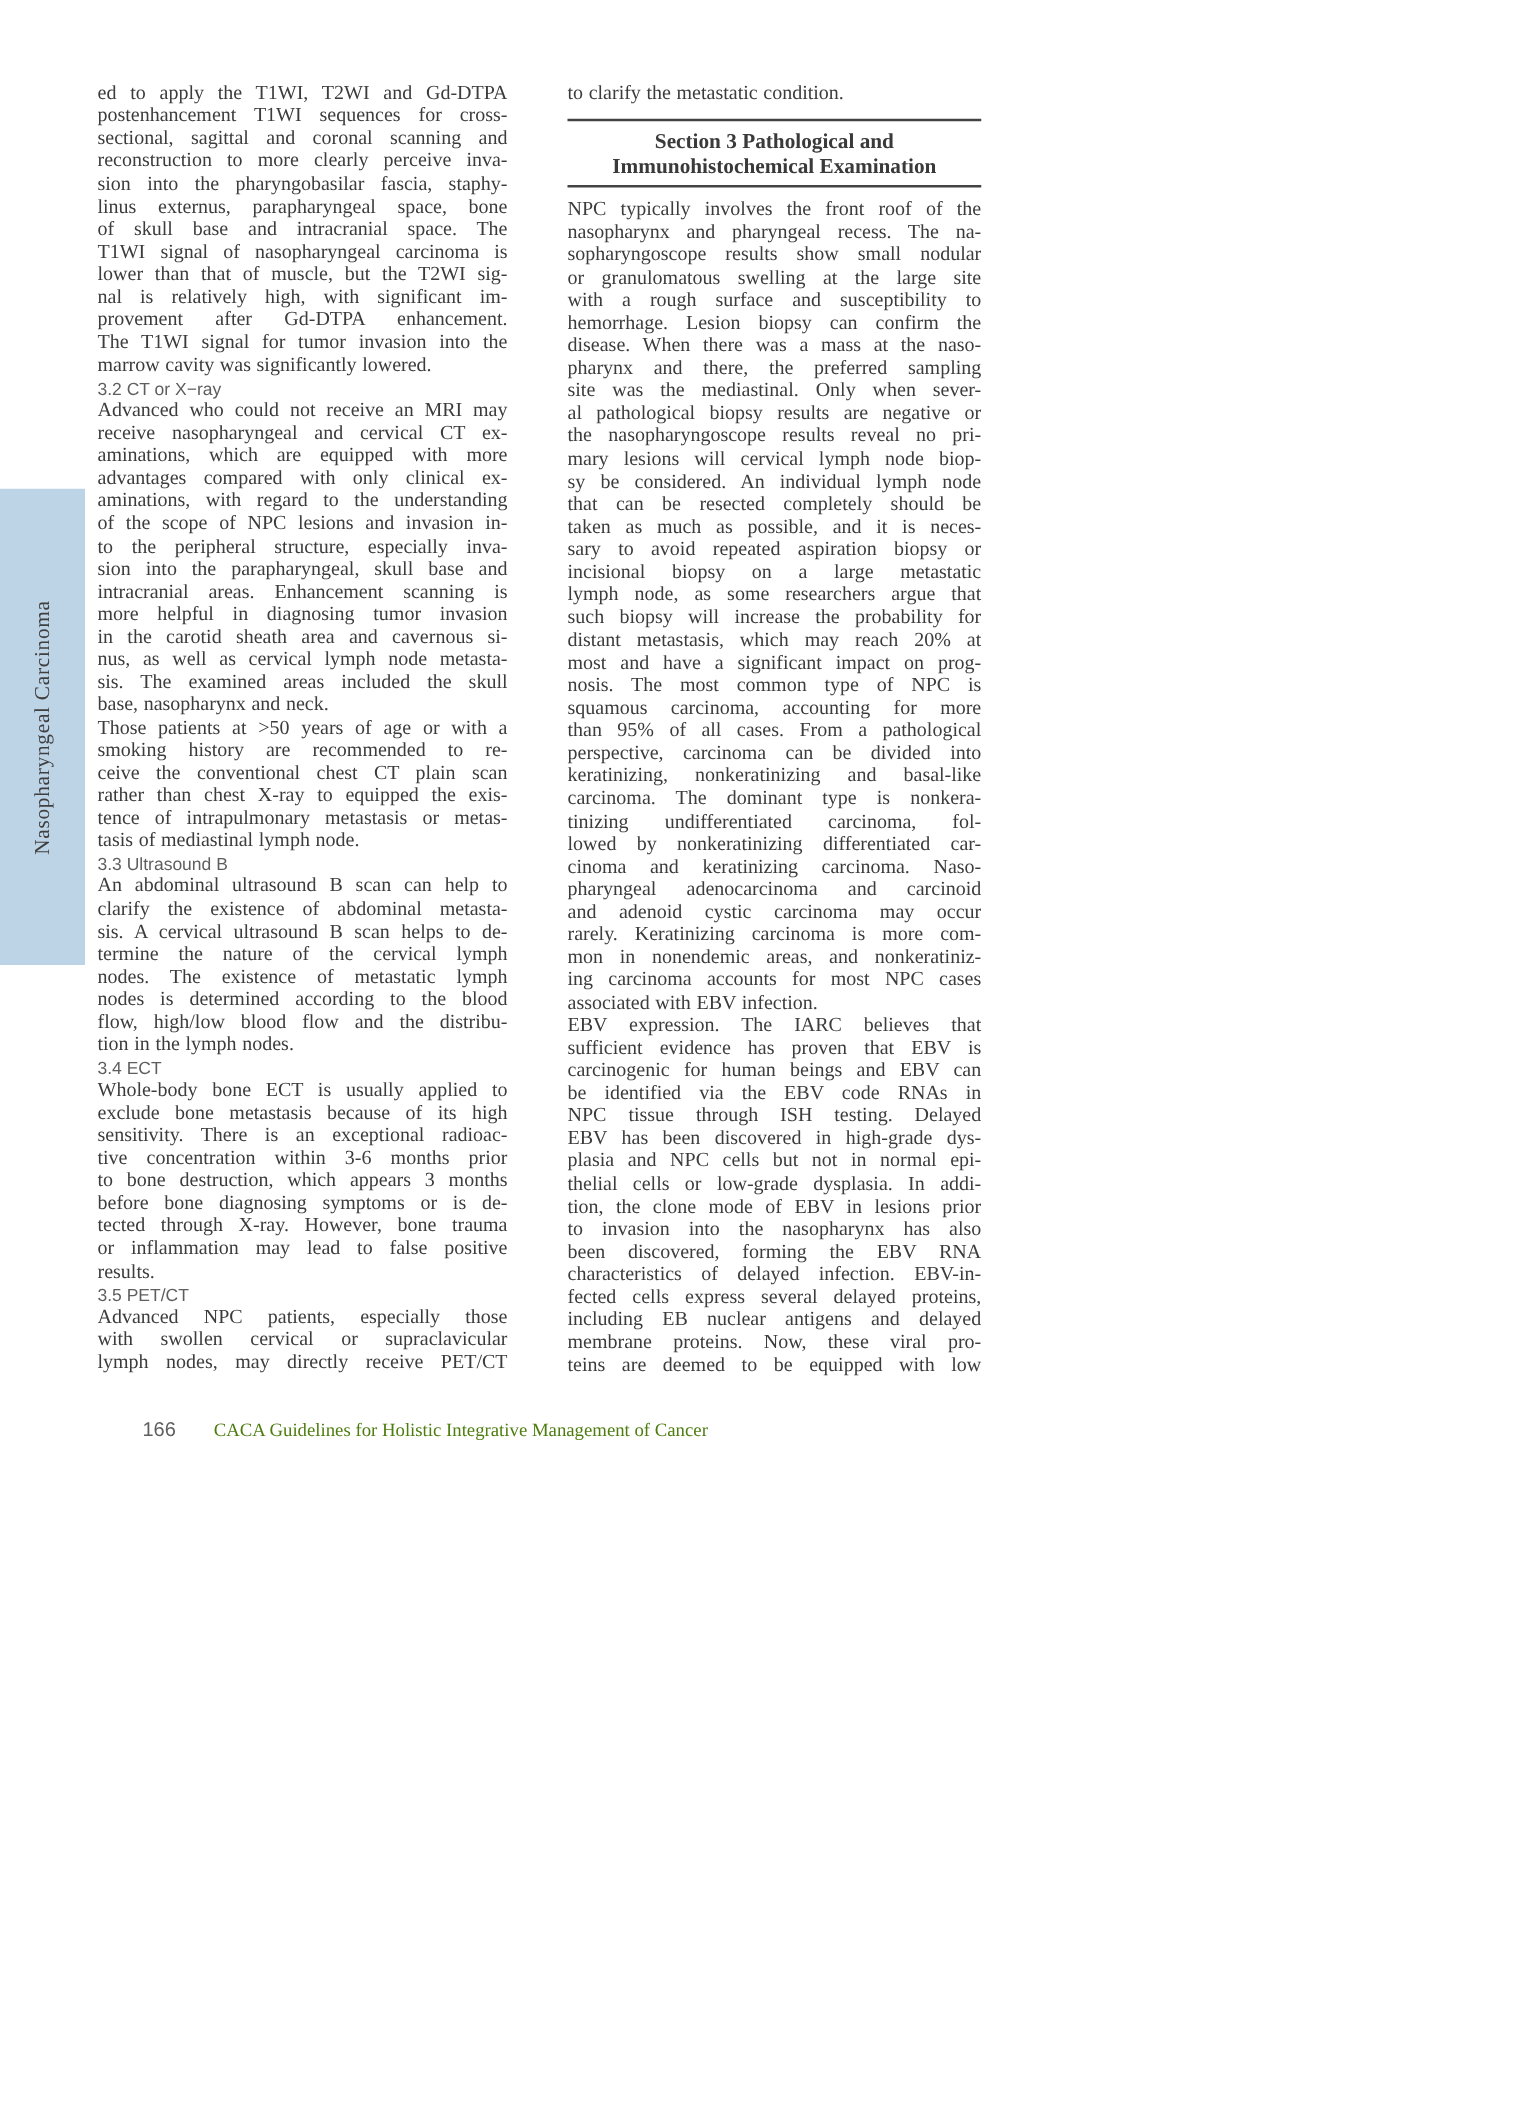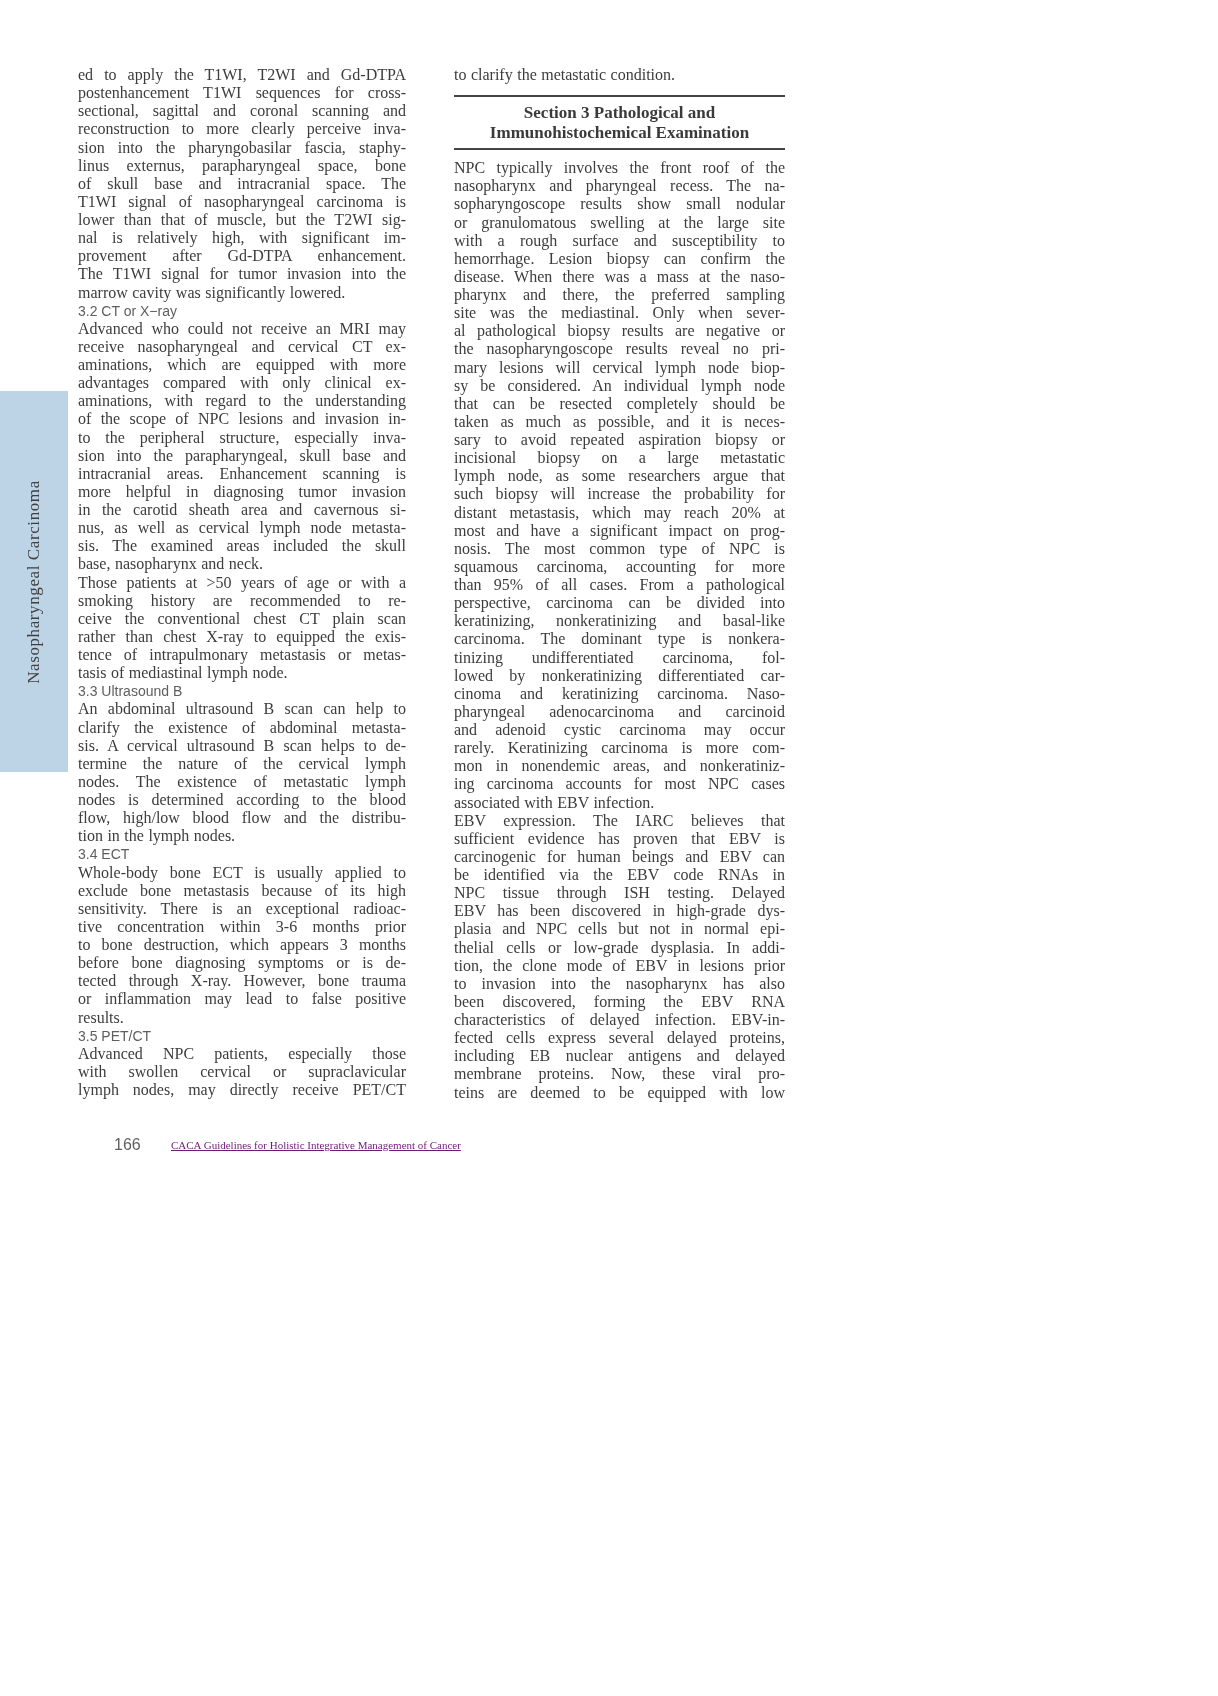--- a/index.html
+++ b/index.html
@@ -78,23 +78,22 @@
     display: flex; align-items: center; margin-left: 36px;
   }
   .footer .page-num {
     font-family: "Liberation Sans", sans-serif;
     font-size: 16px;
     color: #606060;
     width: 57px;
   }
   .footer .book-title {
     font-family: "Liberation Serif", serif;
-    font-size: 11px;
-    color: #701a75;
-    text-decoration: underline;
+    font-size: 15px;
+    color: #4d7c0f;
   }
 </style>
 </head>
 <body>
 
 <div class="page">
 
   <div class="sidebar-tab">
     <span class="vlabel">Nasopharyngeal Carcinoma</span>
   </div>

